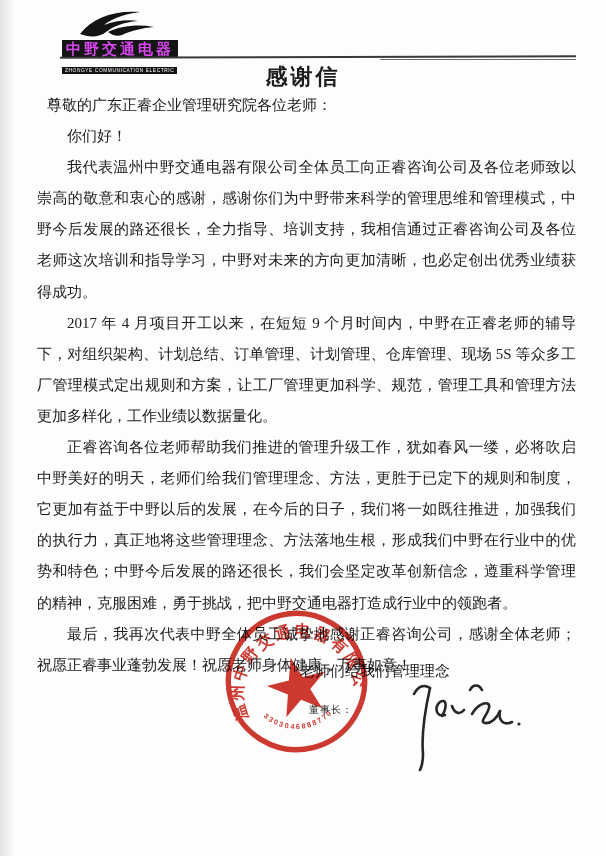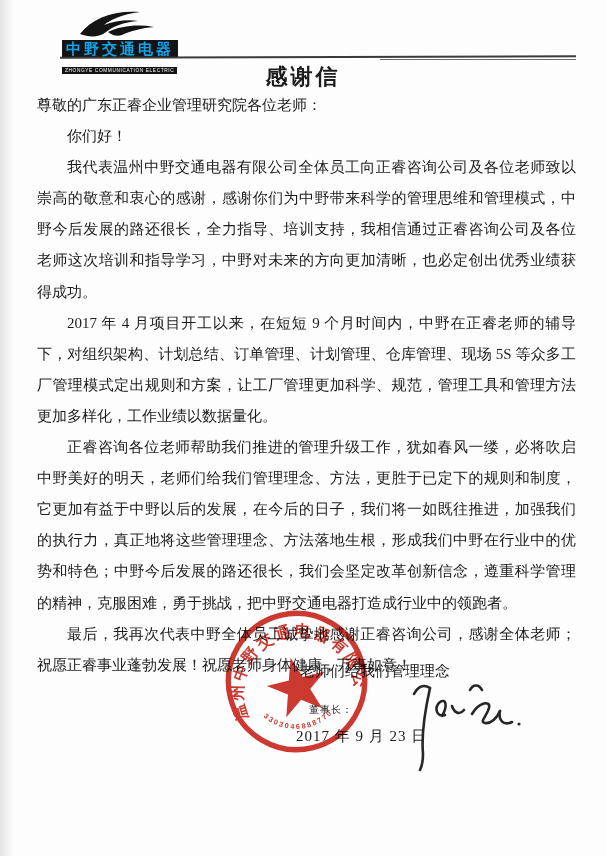--- a/index.html
+++ b/index.html
@@ -15,21 +15,21 @@
   
   .page::before{
     content:"";position:absolute;left:0;top:0;bottom:0;width:14px;
     background:linear-gradient(90deg,rgba(150,150,150,.25),rgba(150,150,150,0));
     pointer-events:none;
   }
   
   .logo{position:absolute;left:62px;top:8px;width:160px;}
   .logo-mark{display:block;}
   .logo-cn{
-    display:inline-block;background:#141414;color:#0ea5e9;
+    display:inline-block;background:#141414;color:#d946ef;
     font-weight:bold;font-size:15px;line-height:18px;
     letter-spacing:3px;padding:0 4px;white-space:nowrap;
     font-family:"Liberation Sans","DejaVu Sans",sans-serif;
   }
   .logo-en{
     display:inline-block;background:#141414;color:#fff;
     font-size:4.8px;line-height:7px;letter-spacing:.6px;padding:0 3px;
     white-space:nowrap;font-family:"Liberation Sans","DejaVu Sans",sans-serif;
   }
   .header-rule{
@@ -45,21 +45,21 @@
     position:absolute;left:0;top:62px;width:100%;
     text-align:center;font-size:22px;font-weight:bold;
     letter-spacing:3px;margin:0;
   }
   .body-text{
     position:absolute;left:37px;top:90px;width:539px;
     font-size:15px;line-height:31.1px;
     text-align:justify;
   }
   .body-text p{margin:0;text-indent:2em;}
-  .body-text .salutation{text-indent:0;}
+  .body-text .salutation{text-indent:0;margin-left:10px;}
   
   .sig-company{position:absolute;left:300px;top:662px;font-size:15px;}
   .sig-title{position:absolute;left:309px;top:703px;font-size:10px;letter-spacing:1px;}
   .sig-date{position:absolute;left:296px;top:727px;font-size:15px;letter-spacing:1px;}
   
   .stamp{
     position:absolute;left:220px;top:605px;width:153px;height:153px;
     transform:rotate(-14deg);
     mix-blend-mode:multiply;opacity:.93;
   }
@@ -88,21 +88,20 @@
     <p class="salutation">尊敬的广东正睿企业管理研究院各位老师：</p>
     <p>你们好！</p>
     <p>我代表温州中野交通电器有限公司全体员工向正睿咨询公司及各位老师致以崇高的敬意和衷心的感谢，感谢你们为中野带来科学的管理思维和管理模式，中野今后发展的路还很长，全力指导、培训支持，我相信通过正睿咨询公司及各位老师这次培训和指导学习，中野对未来的方向更加清晰，也必定创出优秀业绩获得成功。</p>
     <p>2017 年 4 月项目开工以来，在短短 9 个月时间内，中野在正睿老师的辅导下，对组织架构、计划总结、订单管理、计划管理、仓库管理、现场 5S 等众多工厂管理模式定出规则和方案，让工厂管理更加科学、规范，管理工具和管理方法更加多样化，工作业绩以数据量化。</p>
     <p>正睿咨询各位老师帮助我们推进的管理升级工作，犹如春风一缕，必将吹启中野美好的明天，老师们给我们管理理念、方法，更胜于已定下的规则和制度，它更加有益于中野以后的发展，在今后的日子，我们将一如既往推进，加强我们的执行力，真正地将这些管理理念、方法落地生根，形成我们中野在行业中的优势和特色；中野今后发展的路还很长，我们会坚定改革创新信念，遵重科学管理的精神，克服困难，勇于挑战，把中野交通电器打造成行业中的领跑者。</p>
     <p>最后，我再次代表中野全体员工诚挚地感谢正睿咨询公司，感谢全体老师；祝愿正睿事业蓬勃发展！祝愿老师身体健康，万事如意！</p>
   </div>
 
   <div class="sig-company">老师们给我们管理理念</div>
   <div class="sig-title">董事长：</div>
-  <div class="sig-date">2017 年 9 月 23 日</div>
 
   <svg class="stamp" viewBox="0 0 200 200">
     <defs>
       <path id="arcTop" d="M 28,132 A 74,74 0 1 1 172,132" fill="none"></path>
       <path id="arcBottom" d="M 40,122 A 65,65 0 0 0 160,122" fill="none"></path>
     </defs>
     <circle cx="100" cy="100" r="89" fill="none" stroke="#c92a20" stroke-width="7"></circle>
     <polygon fill="#c92a20" points="100,68 109.4,96.2 139,96.2 115,113.8 124.2,142 100,124.6 75.8,142 85,113.8 61,96.2 90.6,96.2"></polygon>
     <text font-size="20.5" font-weight="bold" fill="#c92a20" letter-spacing="3.5" font-family="Liberation Sans, DejaVu Sans, sans-serif">
       <textPath href="#arcTop" startOffset="1">温州中野交通电器有限公司</textPath>

